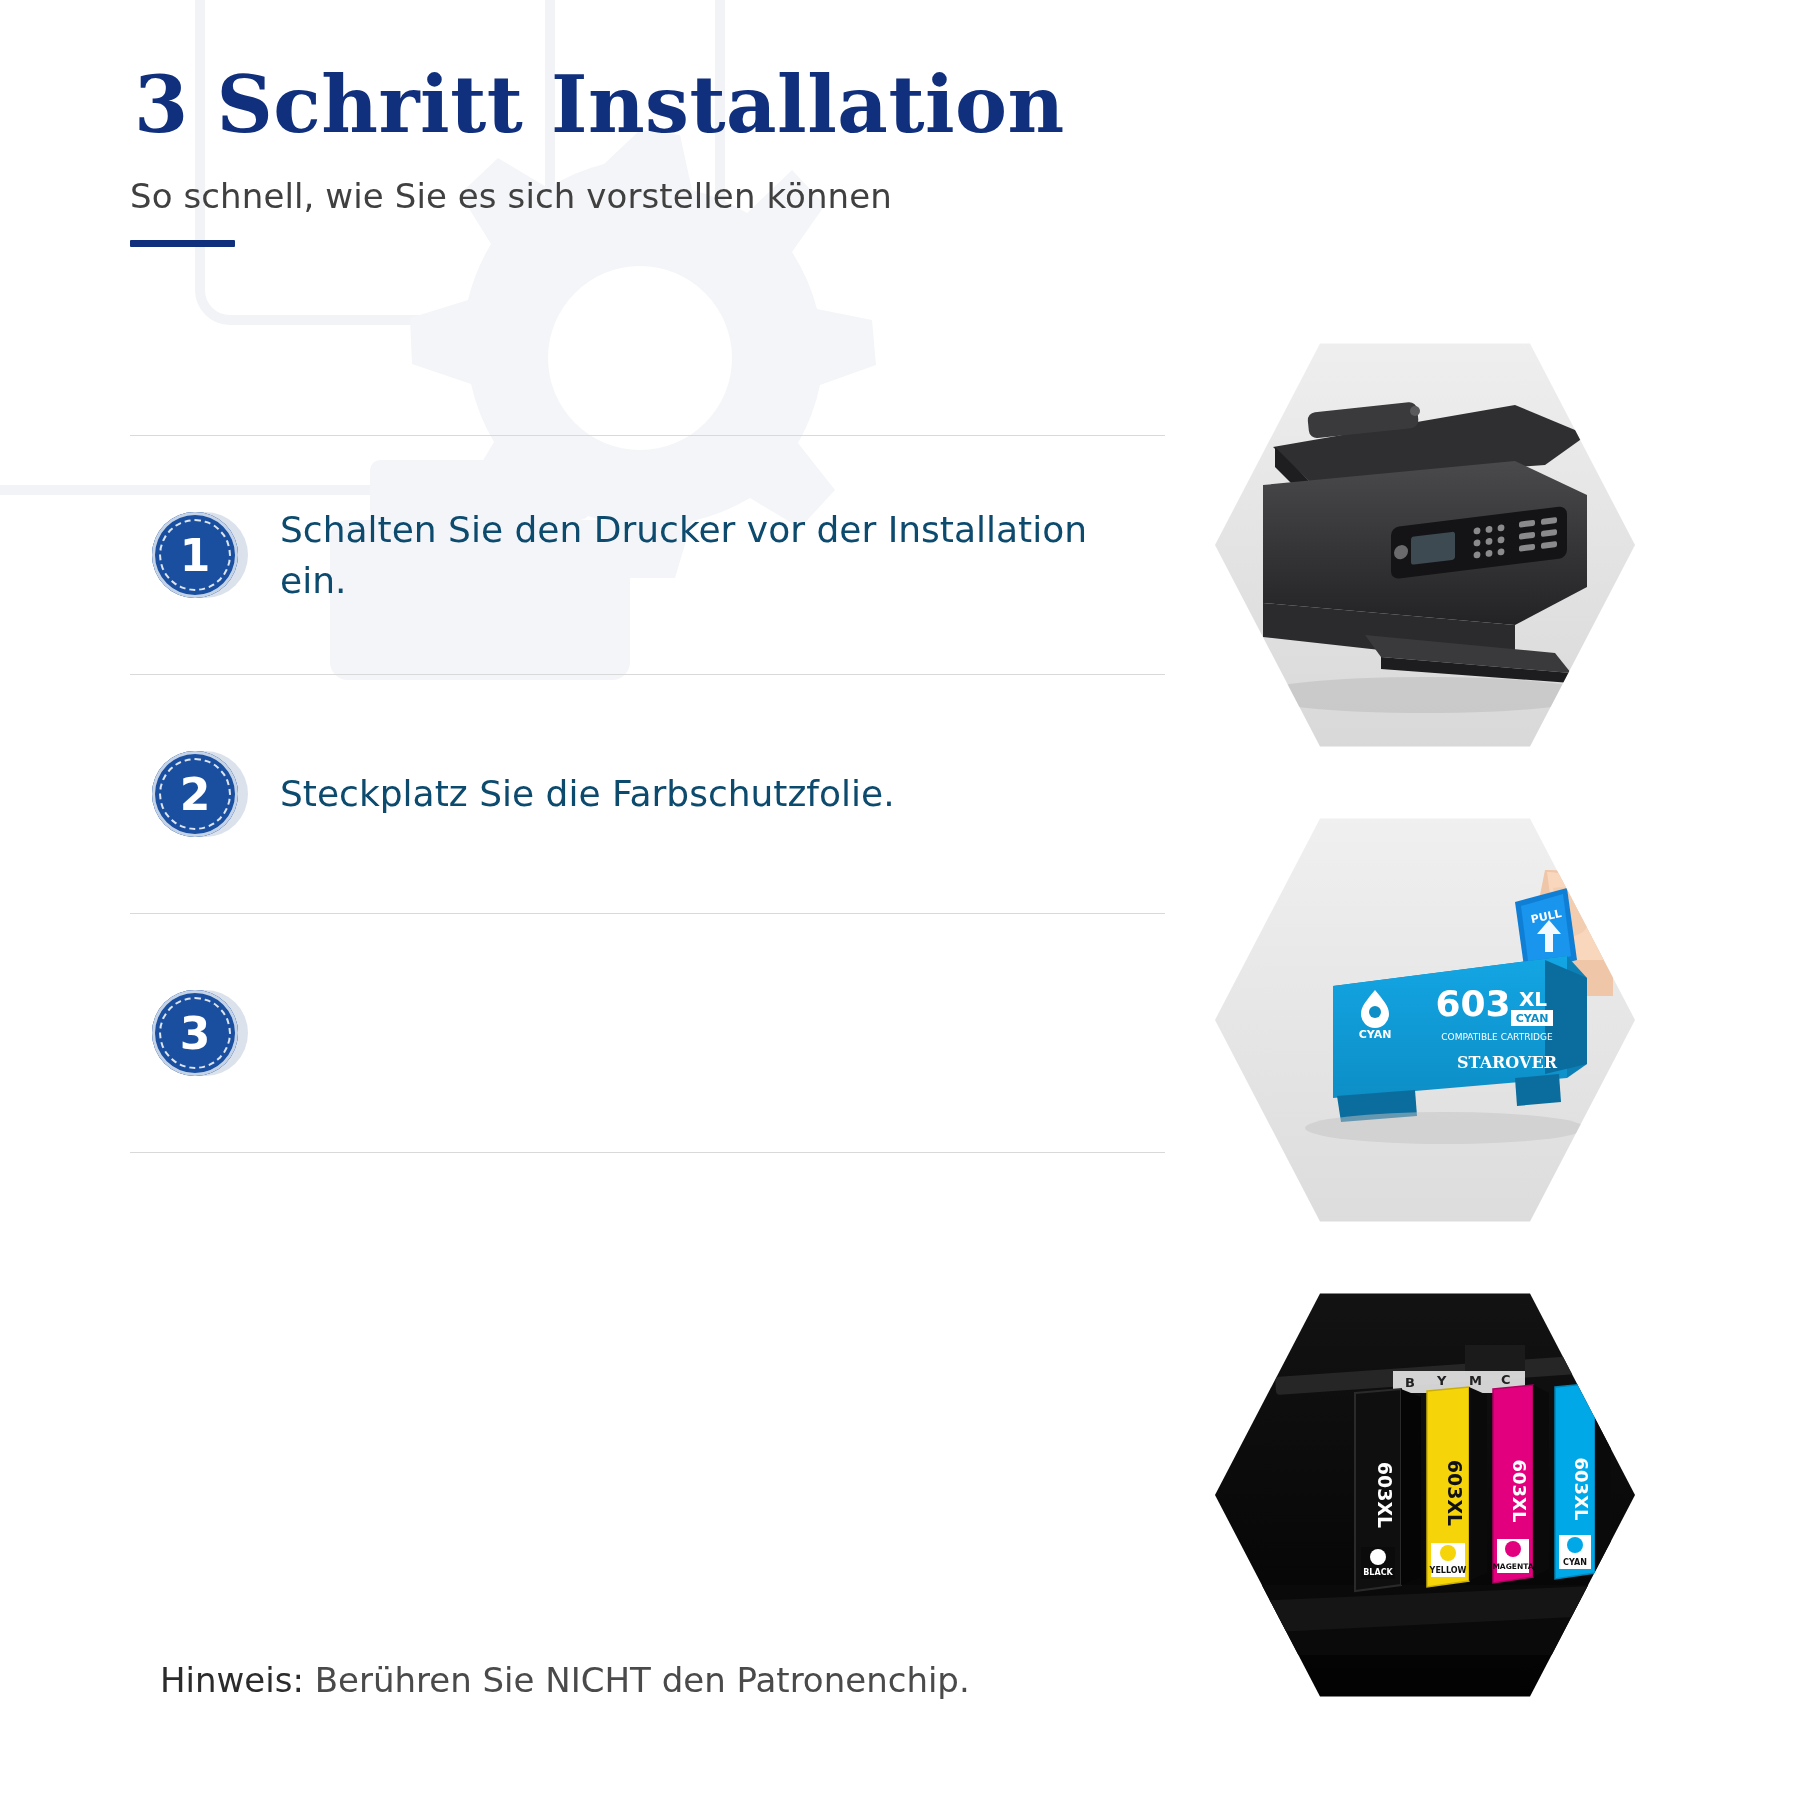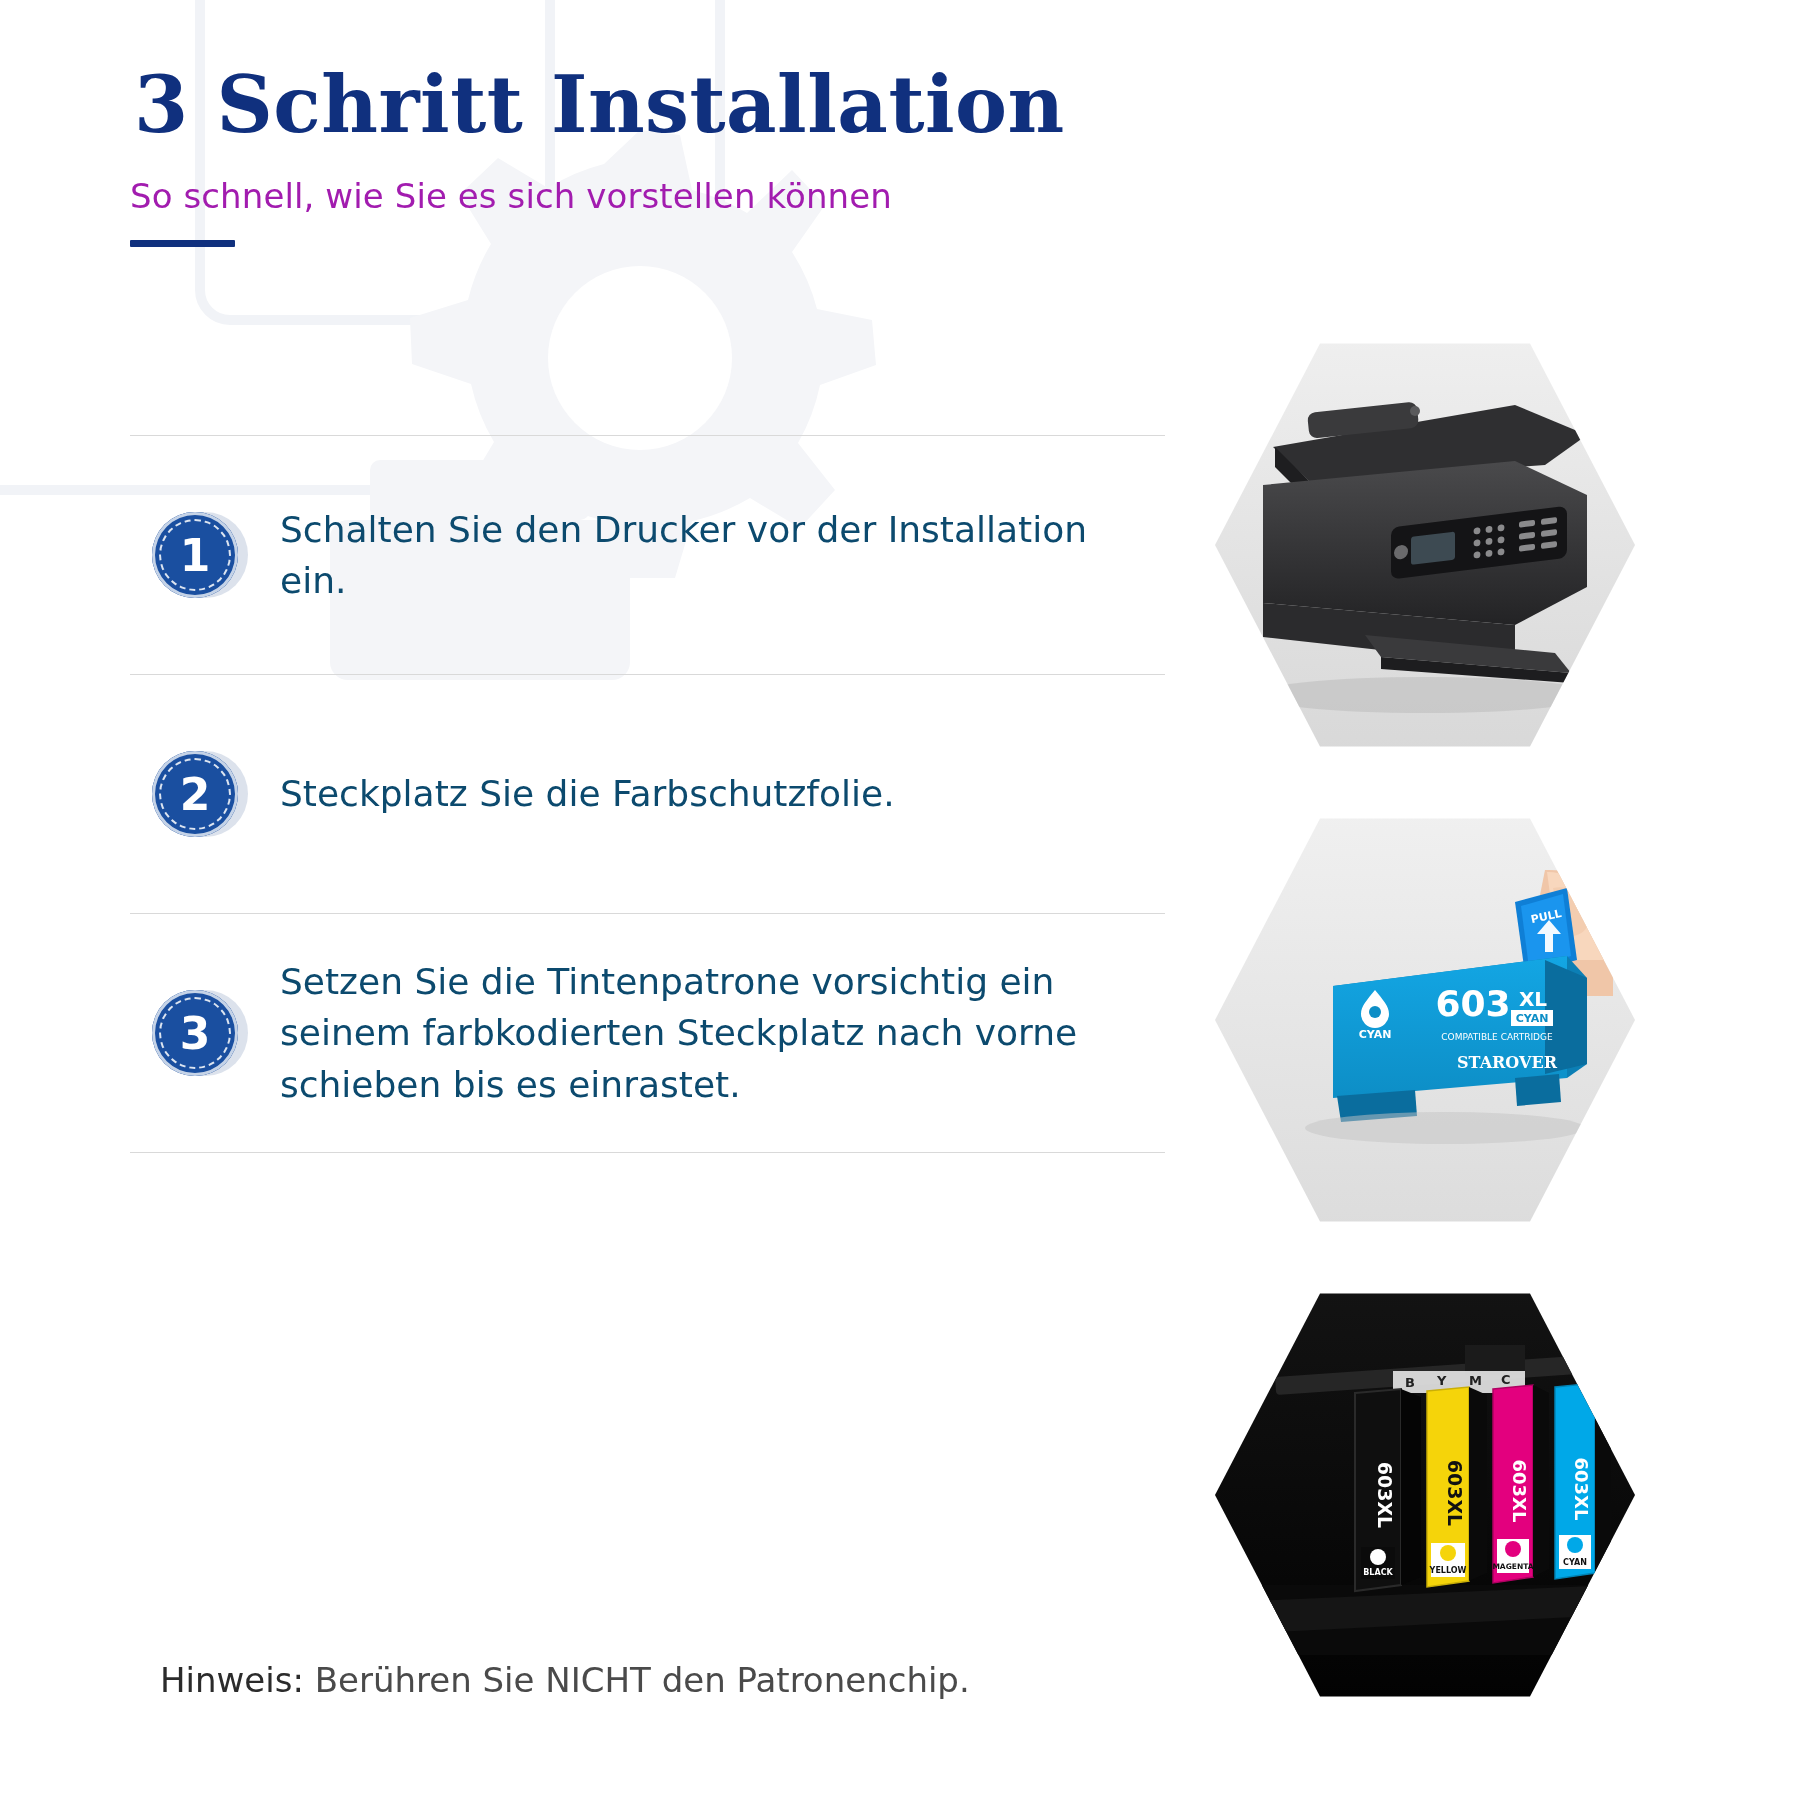--- a/index.html
+++ b/index.html
@@ -45,21 +45,21 @@
     font-size: 78px;
     font-weight: 700;
     color: #10307e;
     letter-spacing: 0.5px;
     line-height: 1.05;
     margin: 4px;
     white-space: nowrap;
   }
   .subtitle {
     font-size: 34px;
-    color: #a21caf;
+    color: #404040;
     margin-top: 30px;
     letter-spacing: 0.1px;
     white-space: nowrap;
   }
   .rule {
     margin-top: 24px;
     width: 105px;
     height: 7px;
     background: #10307e;
     border-radius: 1px;
@@ -219,21 +219,20 @@
 
     <div class="divider"></div>
 
     <div class="step">
       <div class="badge-wrap">
         <div class="badge-shadow"></div>
         <div class="badge">
           <span>3</span>
         </div>
       </div>
-      <div class="step-text">Setzen Sie die Tintenpatrone vorsichtig ein seinem farbkodierten Steckplatz nach vorne schieben bis es einrastet.</div>
     </div>
 
     <div class="divider"></div>
   </div>
 
   <div class="note">
     <b>Hinweis:</b><span> Berühren Sie NICHT den Patronenchip.</span>
   </div>
 
   <div class="hex" id="hex1">

